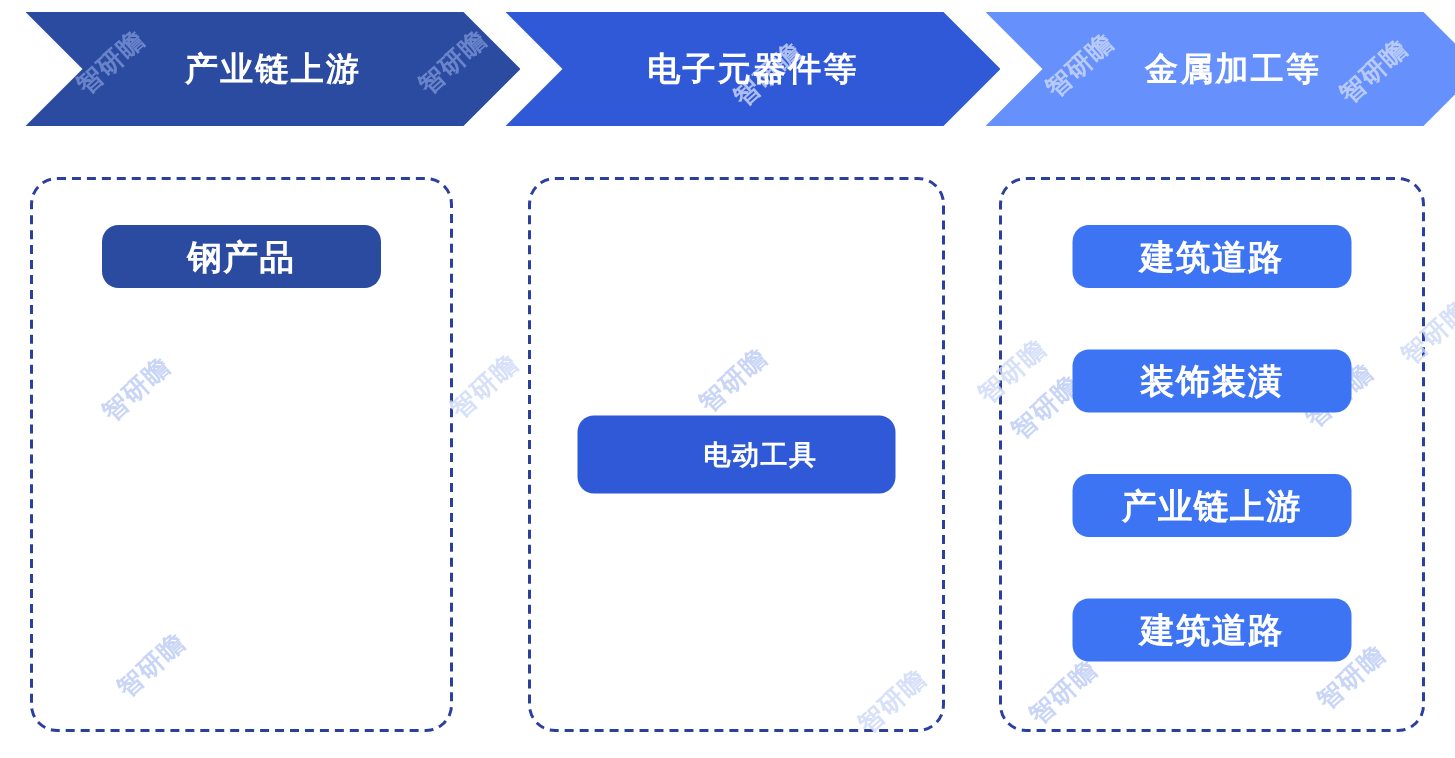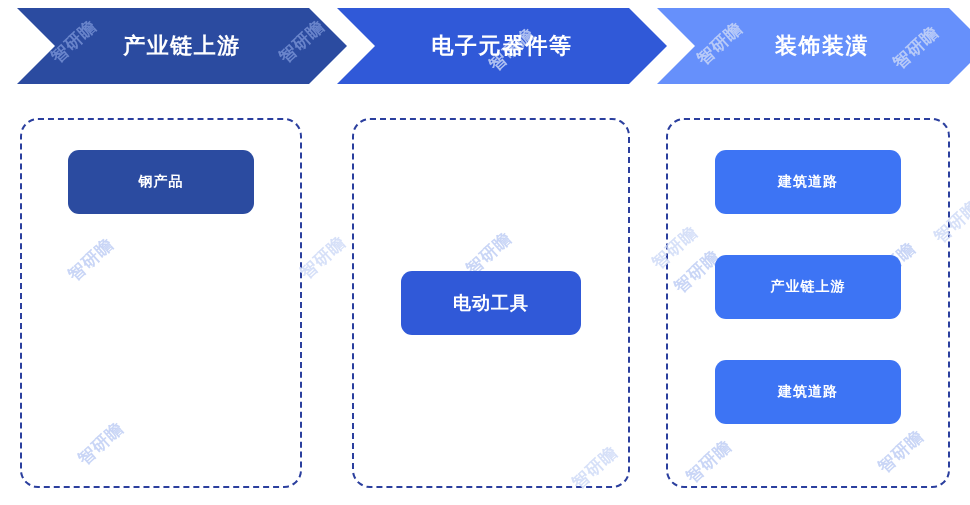--- a/index.html
+++ b/index.html
@@ -76,35 +76,35 @@
     flex-direction: column;
     align-items: center;
     gap: 22px;
     width: 100%;
   }
   .nodes.up-nodes   { margin-top: 30px; }
   .nodes.down-nodes { margin-top: 30px; gap: 41px; }
 
   .node {
     width: 186px;
-    height: 64px;
+    height: 42px;
     border-radius: 11px;
     display: flex;
     align-items: center;
     justify-content: center;
     color: #ffffff;
-    font-size: 14px;
+    font-size: 23px;
     font-weight: bold;
     letter-spacing: 1px;
     white-space: nowrap;
     position: relative;
     z-index: 2;
   }
   .node-up   { background: #2b4ba0; }
-  .node-mid  { background: #3059d8; width: 180px; height: 64px; font-size: 18px; }
+  .node-mid  { background: #3059d8; width: 180px; height: 52px; font-size: 18px; padding-left: 32px; }
   .node-down { background: #3d74f4; }
 
   
   .wm {
     position: absolute;
     color: #9db4ef;
     opacity: 0.55;
     font-size: 17px;
     font-weight: bold;
     letter-spacing: 1px;
@@ -129,21 +129,21 @@
       <span class="wm" style="left: 30px; top: 22px;">智研瞻</span>
       <span class="wm" style="left: 258px; top: 22px;">智研瞻</span>
     </div>
 
     <div class="banner banner-mid">
       <span class="banner-label">电子元器件等</span>
       <span class="wm wm-light" style="left: 148px; top: 30px;">智研瞻</span>
     </div>
 
     <div class="banner banner-down">
-      <span class="banner-label">装饰装潢</span>
+      <span class="banner-label">金属加工等</span>
       <span class="wm wm-light" style="left: 36px; top: 24px;">智研瞻</span>
       <span class="wm wm-light" style="left: 232px; top: 28px;">智研瞻</span>
     </div>
 
   </div>
 
   <div class="panel panel-up">
     <div class="nodes up-nodes">
       <div class="node node-up">
         <span>钢产品</span>
@@ -162,20 +162,23 @@
     <span class="wm" style="left: 108px; top: 122px;">智研瞻</span>
     <span class="wm wm-light" style="left: 214px; top: 336px;">智研瞻</span>
   </div>
 
   <div class="panel panel-down">
     <div class="nodes down-nodes">
       <div class="node node-down">
         <span>建筑道路</span>
       </div>
       <div class="node node-down">
+        <span>装饰装潢</span>
+      </div>
+      <div class="node node-down">
         <span>产业链上游</span>
       </div>
       <div class="node node-down">
         <span>建筑道路</span>
       </div>
     </div>
     <span class="wm" style="left: 2px; top: 140px;">智研瞻</span>
     <span class="wm" style="left: 198px; top: 132px;">智研瞻</span>
     <span class="wm" style="left: 14px; top: 330px;">智研瞻</span>
     <span class="wm" style="left: 206px; top: 320px;">智研瞻</span>

